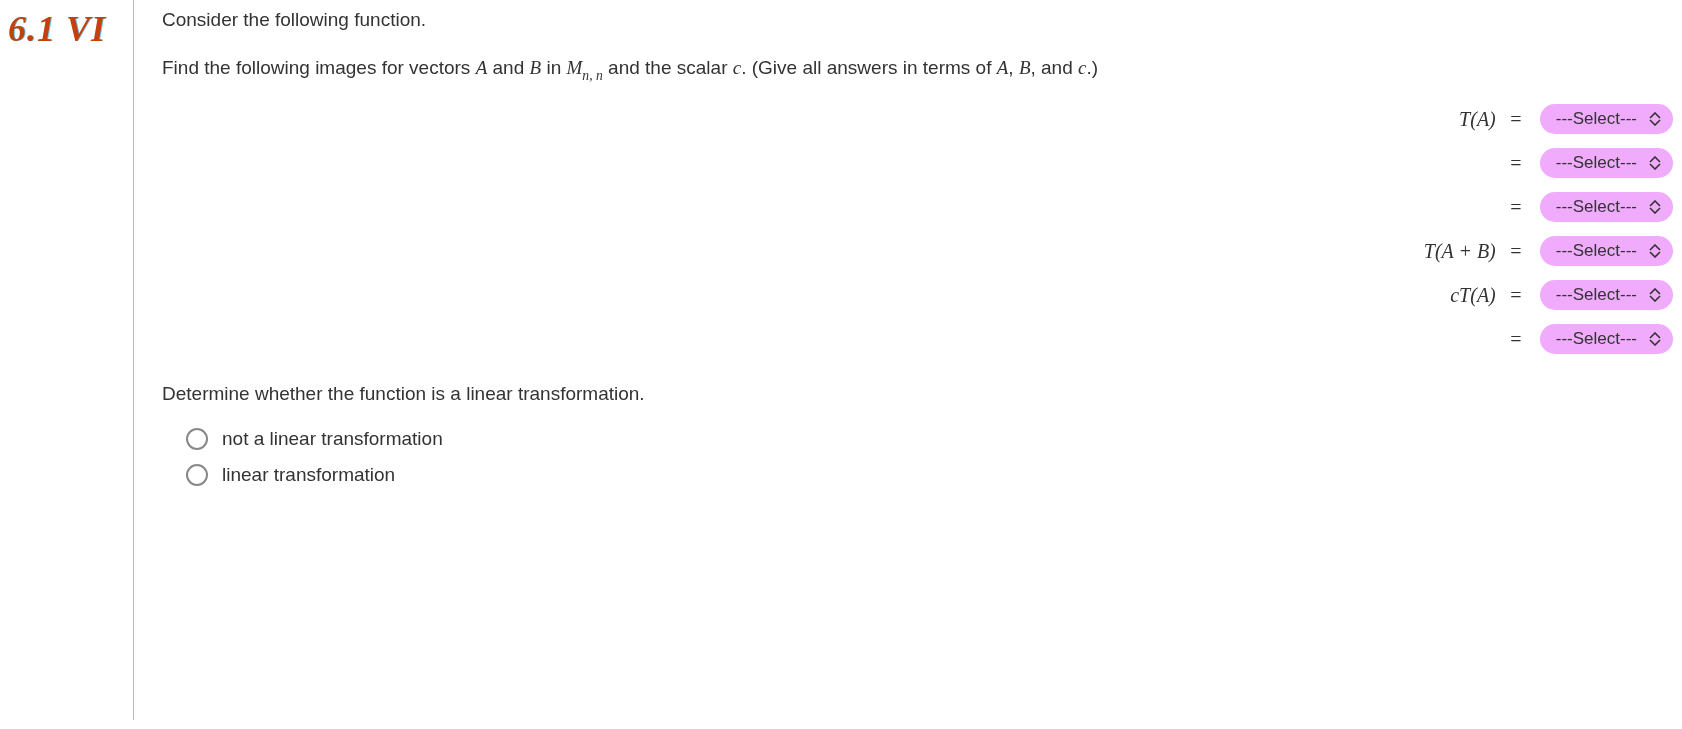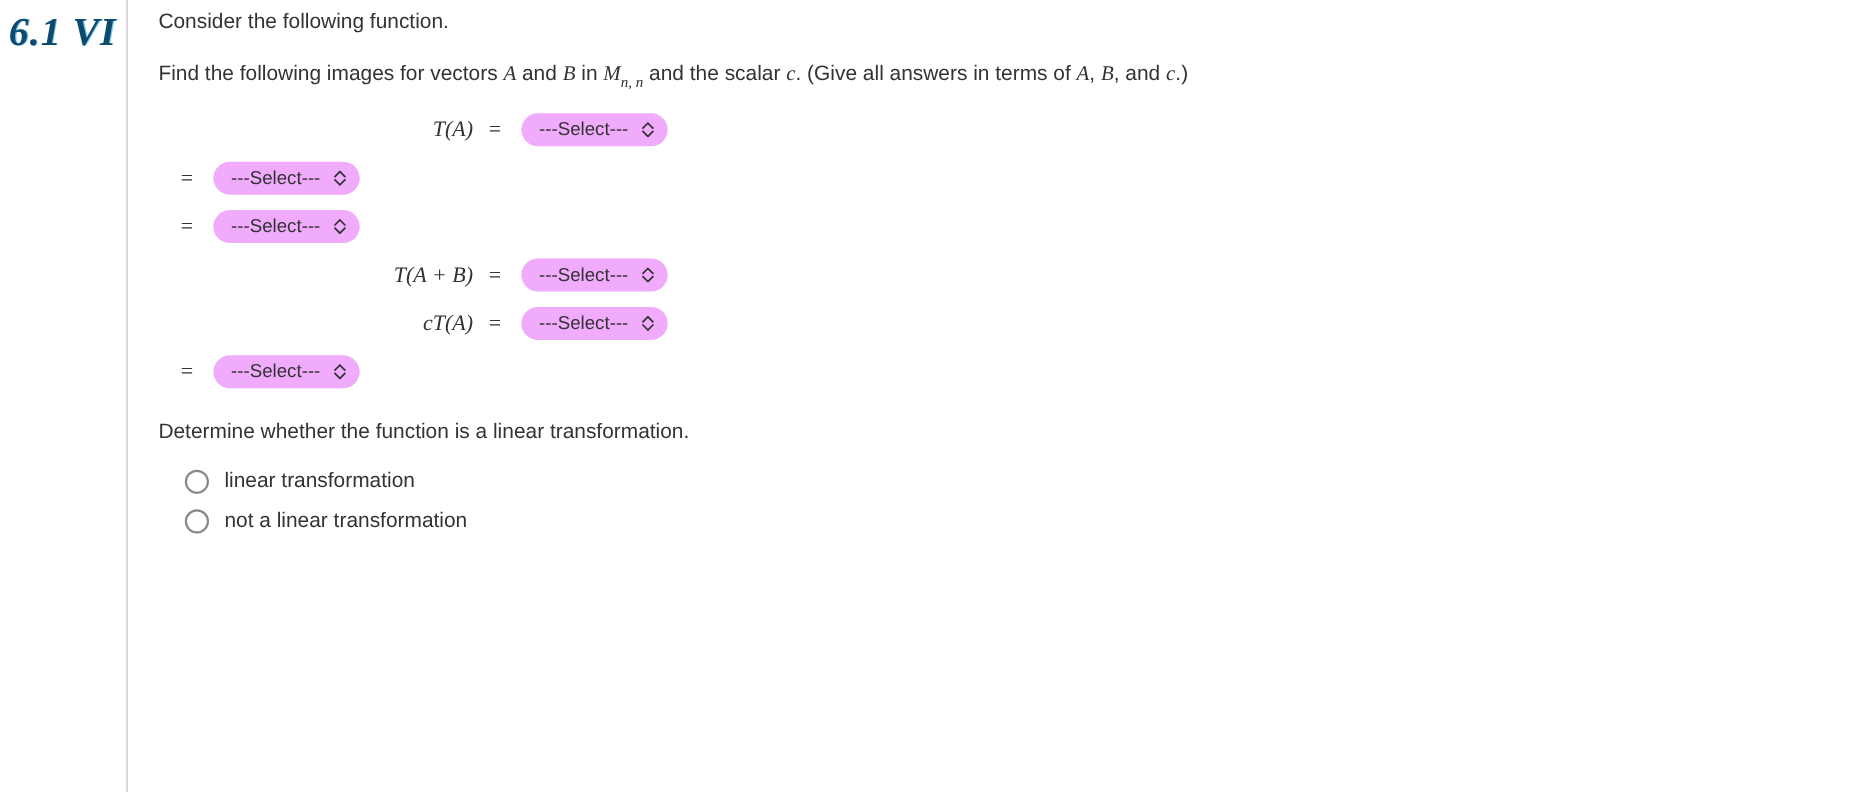--- a/index.html
+++ b/index.html
@@ -15,29 +15,29 @@
       width: 1682px;
       height: 729px;
       position: relative;
     }
     .handwritten-note {
       position: absolute;
       top: 8px;
       left: 8px;
       font-family: 'Comic Sans MS', cursive;
       font-size: 36px;
-      color: #0c4a6e;
+      color: #c2410c;
       font-weight: bold;
       font-style: italic;
       text-shadow: 1px 0 #6ec4e8;
       letter-spacing: 1px;
     }
     .content {
       position: absolute;
-      left: 115px;
+      left: 133px;
       top: 0;
       border-left: 1px solid #bbb;
       padding-left: 28px;
       padding-top: 6px;
       width: 1540px;
       min-height: 720px;
     }
     .para {
       margin-bottom: 20px;
       line-height: 1.45;
@@ -66,20 +66,21 @@
       font-style: italic;
       font-family: 'Times New Roman', serif;
     }
     .eq-table {
       margin: 8px 0 26px 12px;
     }
     .eq-row {
       display: flex;
       align-items: center;
       margin-bottom: 14px;
+      justify-content: flex-end;
     }
     .eq-label {
       width: 280px;
       text-align: right;
       padding-right: 6px;
       font-style: italic;
       font-family: 'Times New Roman', serif;
       font-size: 20px;
     }
     .eq-eq {
@@ -238,21 +239,21 @@
         </span>
       </span>
     </div>
   </div>
 
   <p class="para">Determine whether the function is a linear transformation.</p>
 
   <div class="radio-group">
     <div class="radio-row">
       <span class="radio-circle"></span>
-      <span class="radio-label">linear transformation</span>
+      <span class="radio-label">not a linear transformation</span>
     </div>
     <div class="radio-row">
       <span class="radio-circle"></span>
-      <span class="radio-label">not a linear transformation</span>
+      <span class="radio-label">linear transformation</span>
     </div>
   </div>
 
 </div>
 
 </body></html>

